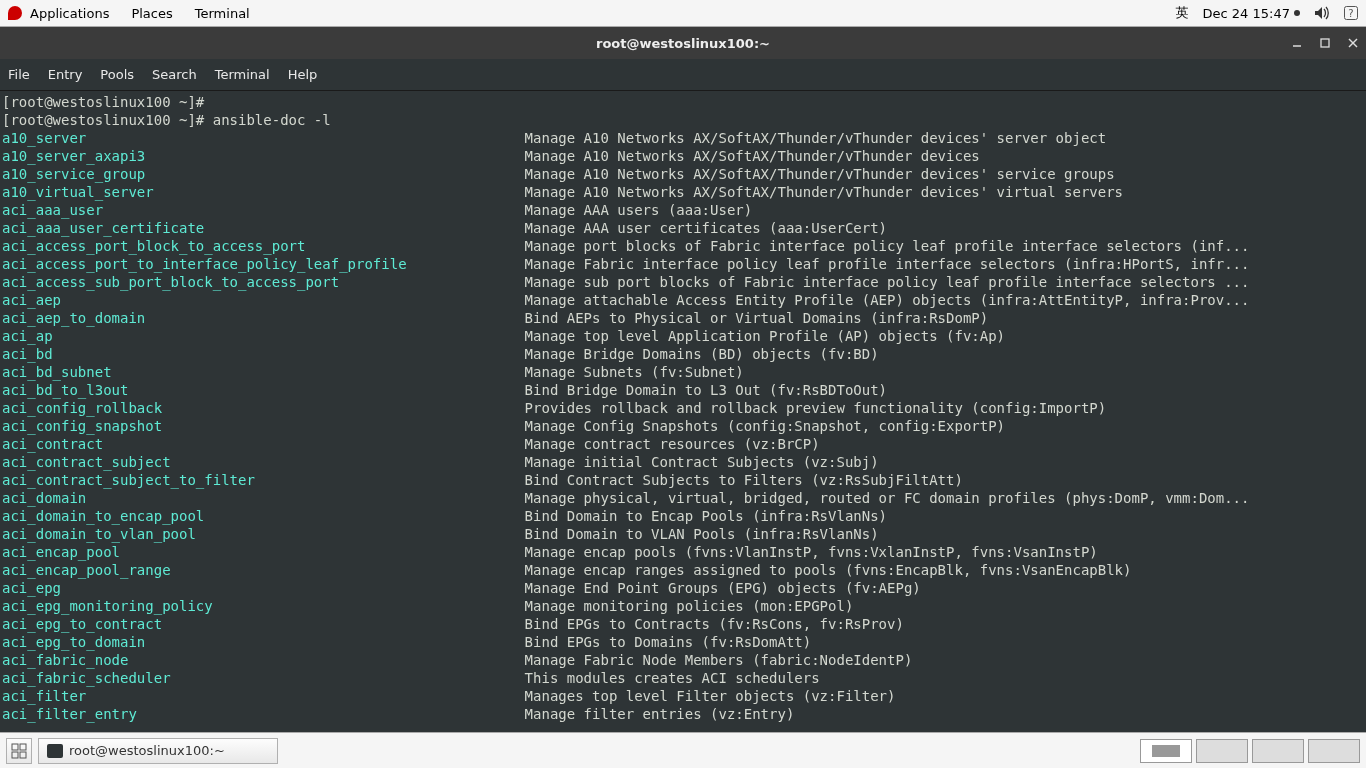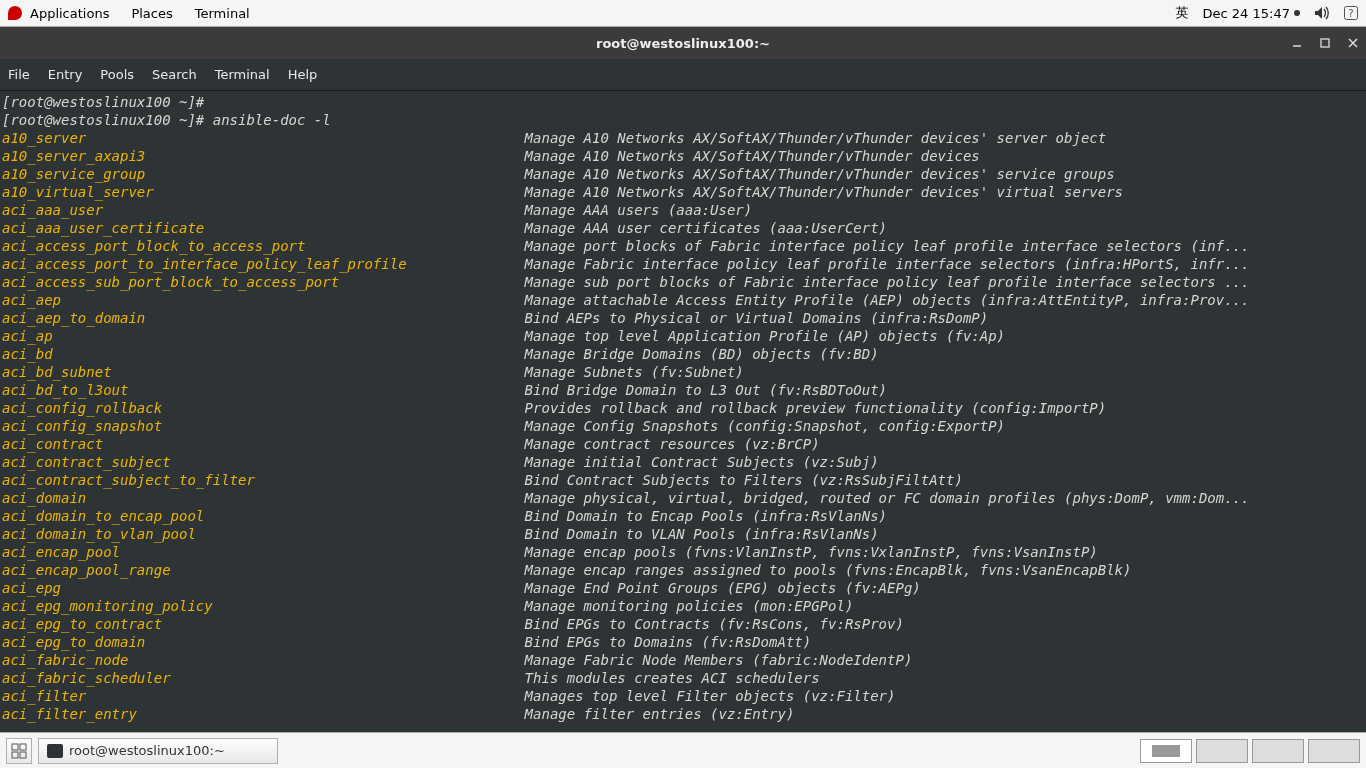--- a/index.html
+++ b/index.html
@@ -65,22 +65,22 @@
     background: #2e3436;
     color: #d3d7cf;
     font-family: "DejaVu Sans Mono", monospace;
     font-size: 14px;
     line-height: 18px;
     padding: 2px 2px;
     white-space: pre;
     overflow: hidden;
     height: 640px;
   }
-  .yellow { color: #eab308; }
-  .row { display:block;font-style:italic; }
+  .yellow { color: #5eead4; }
+  .row { display:block; }
 
   .bottom-panel {
     position: absolute; bottom:0; left:0; right:0;
     height: 36px;
     background: #f5f5f5;
     border-top: 1px solid #aaa;
     display:flex; align-items:center; padding: 0 6px; gap:6px;
   }
   .task-btn {
     height: 26px;

